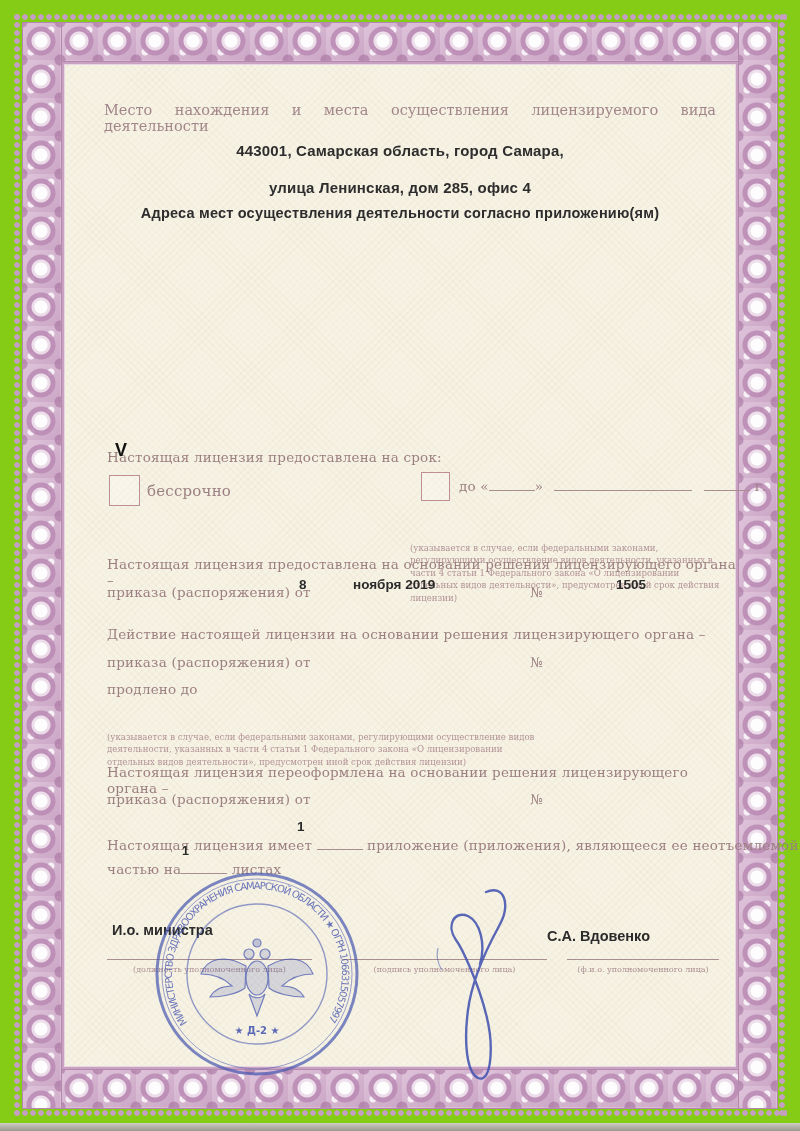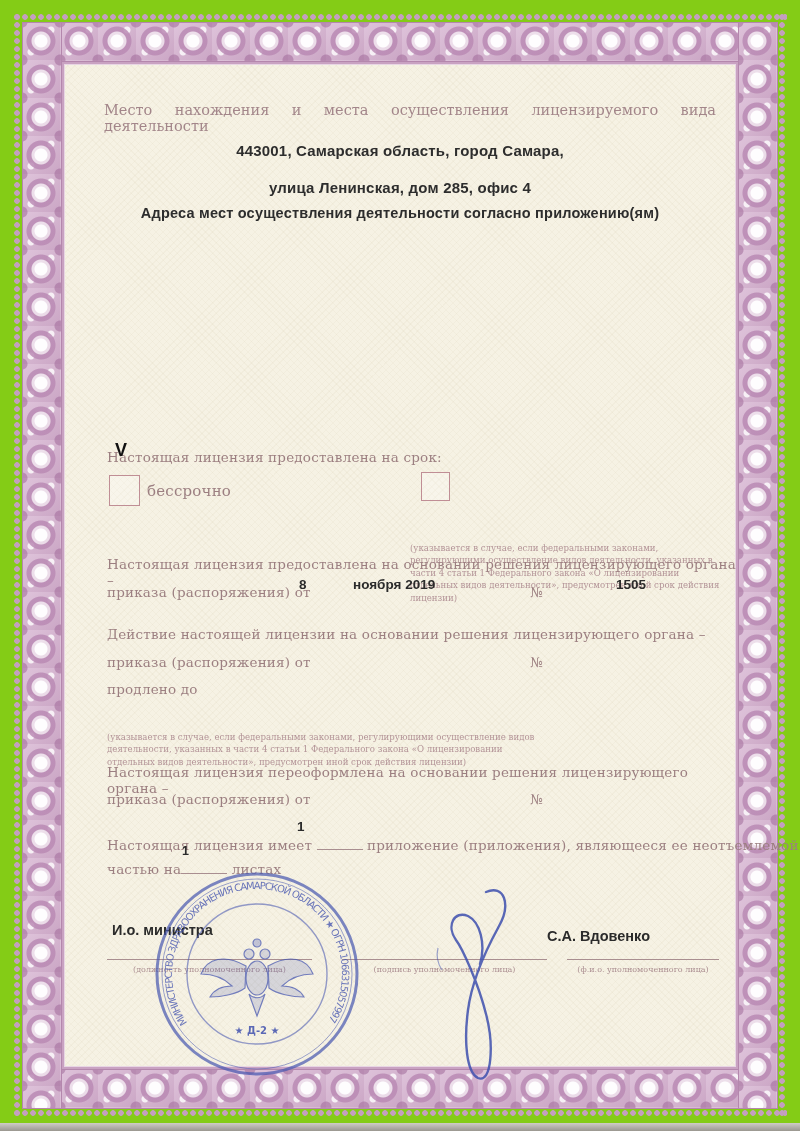--- a/index.html
+++ b/index.html
@@ -83,20 +83,26 @@
     <div class="abs addr" style="top:115px;">улица Ленинская, дом 285, офис 4</div>
     <div class="abs addr" style="top:141px;font-size:14.5px;">Адреса мест осуществления деятельности согласно приложению(ям)</div>
 
     <div class="abs form" style="left:43px;top:385px;">Настоящая лицензия предоставлена на срок:</div>
     <div class="abs vmark" style="left:51px;top:376px;">V</div>
 
     <div class="checkbox" style="left:45px;top:411px;width:29px;height:29px;"></div>
     <div class="abs form" style="left:83px;top:418px;font-size:15px;">бессрочно</div>
 
     <div class="checkbox" style="left:357px;top:408px;width:27px;height:27px;"></div>
+    <div class="abs form" style="left:395px;top:414px;white-space:nowrap;">
+      <span>до «</span><span class="blank" style="width:46px;"></span><span>»</span>
+      <span class="blank" style="width:138px;margin-left:6px;"></span>
+      <span class="blank" style="width:46px;margin-left:8px;"></span>
+      <span>г.</span>
+    </div>
     <div class="abs note-sm" style="left:346px;top:445px;width:314px;">(указывается в случае, если федеральными законами, регулирующими осуществление видов деятельности, указанных в части 4 статьи 1 Федерального закона «О лицензировании отдельных видов деятельности», предусмотрен иной срок действия лицензии)</div>
 
     <div class="abs form" style="left:43px;top:492px;">Настоящая лицензия предоставлена на основании решения лицензирующего органа –</div>
     <div class="abs form" style="left:43px;top:520px;">приказа (распоряжения)  от</div>
     <div class="abs typed" style="left:235px;top:513px;font-size:13.5px;">8</div>
     <div class="abs typed" style="left:289px;top:513px;font-size:13.5px;">ноября 2019</div>
     <div class="abs numsign" style="left:466px;top:520px;">№</div>
     <div class="abs typed" style="left:552px;top:513px;font-size:13.5px;">1505</div>
 
     <div class="abs form" style="left:43px;top:562px;">Действие настоящей лицензии на основании решения лицензирующего органа –</div>

